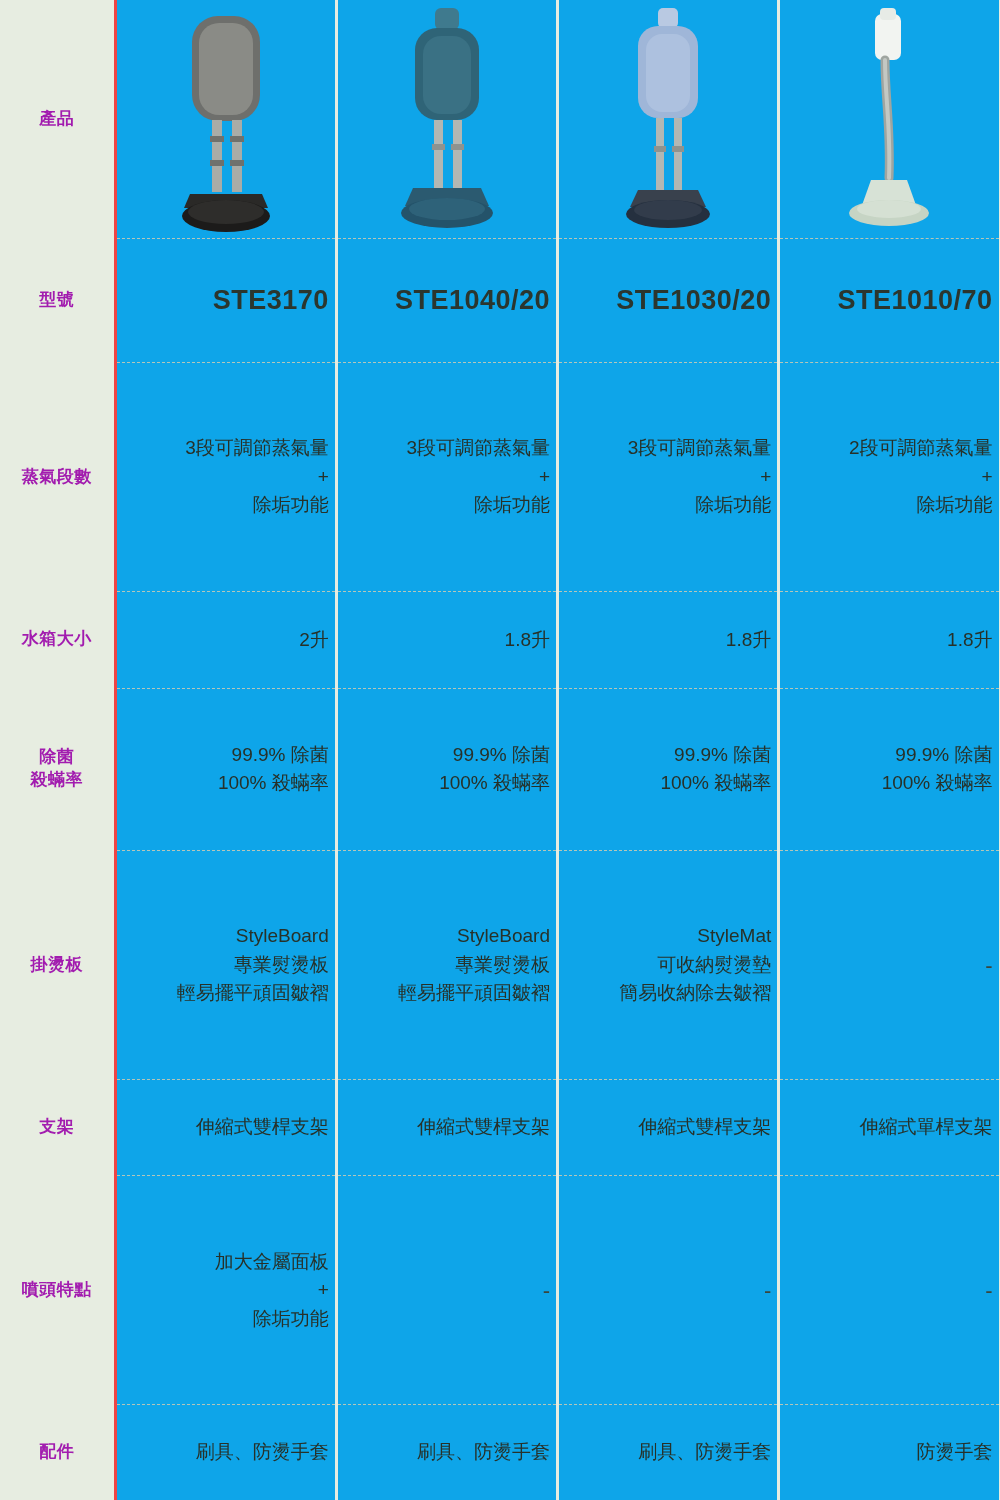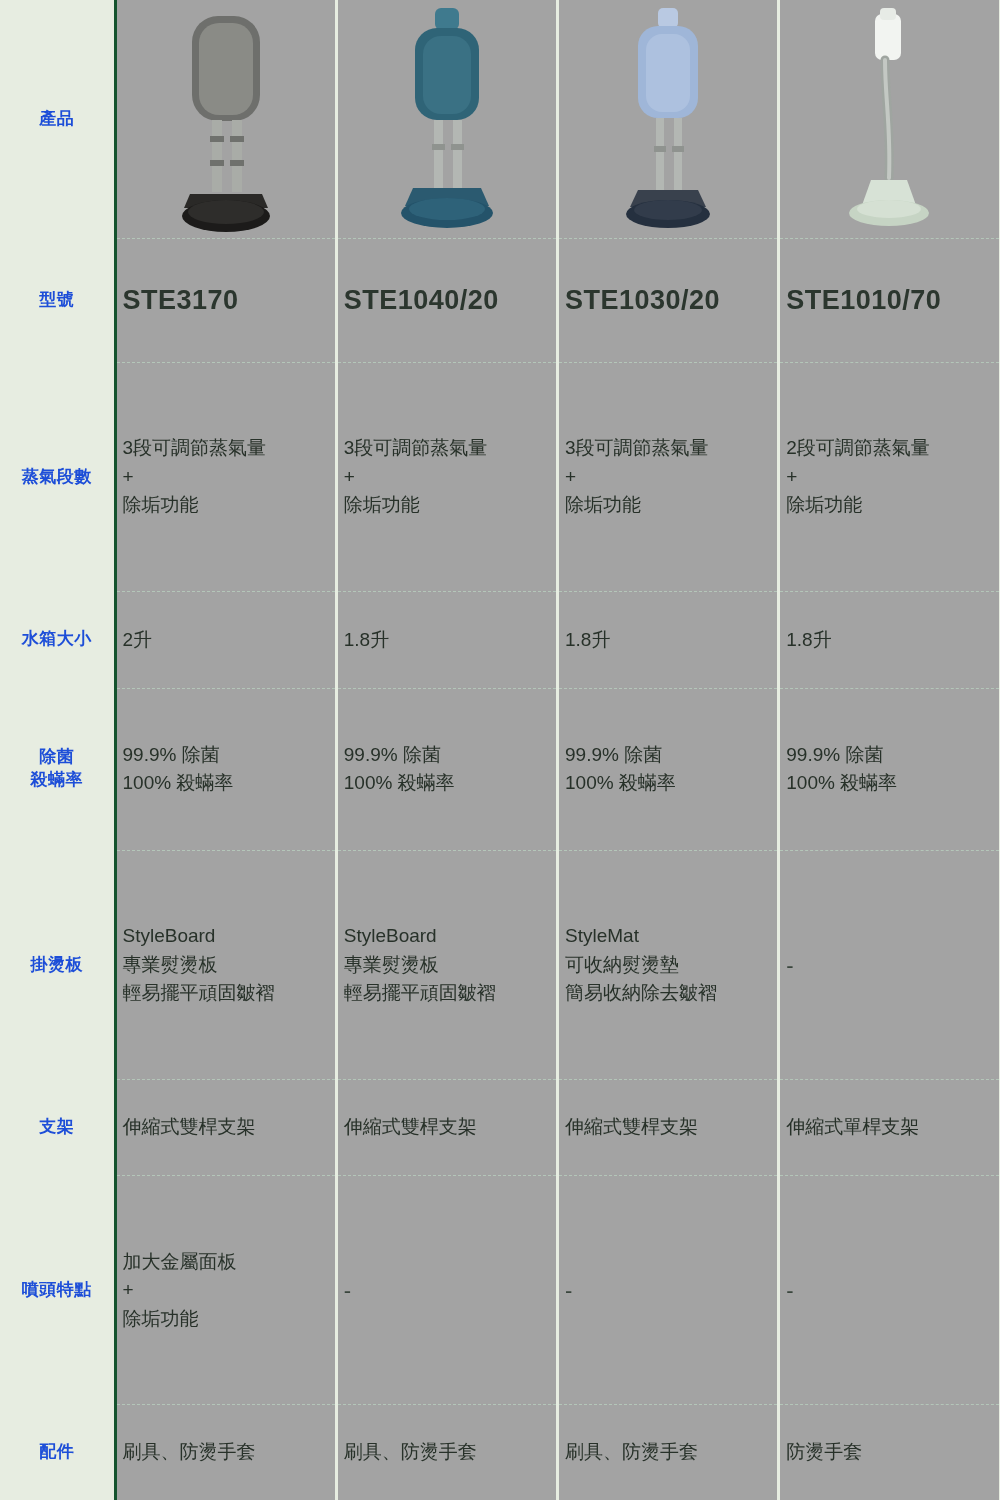--- a/index.html
+++ b/index.html
@@ -28,33 +28,33 @@
   }
   table.compare col.label-col { width: 115px; }
   table.compare col.prod-col { width: 221.25px; }
 
   td.rowlabel {
     background: #e7ede1;
     text-align: center;
     vertical-align: middle;
     font-size: 17px;
     font-weight: bold;
-    color: #1d4ed8;
+    color: #a21caf;
     letter-spacing: 0.5px;
     line-height: 1.35;
     padding: 0 8px;
   }
   td.cell {
-    background: #a3a3a3;
-    text-align: left;
+    background: #0ea5e9;
+    text-align: right;
     vertical-align: middle;
     font-size: 19px;
     line-height: 1.5;
     color: #273129;
-    border-left: 3px solid #14532d;
+    border-left: 3px solid #ef4444;
     border-right: 3px solid #e7ede1;
     padding: 6px 6px;
   }
   tr.datarow td.cell {
     border-bottom: 1px dashed #b4c6b9;
   }
   tr.lastrow td.cell {
     border-bottom: none;
   }
   td.model {

